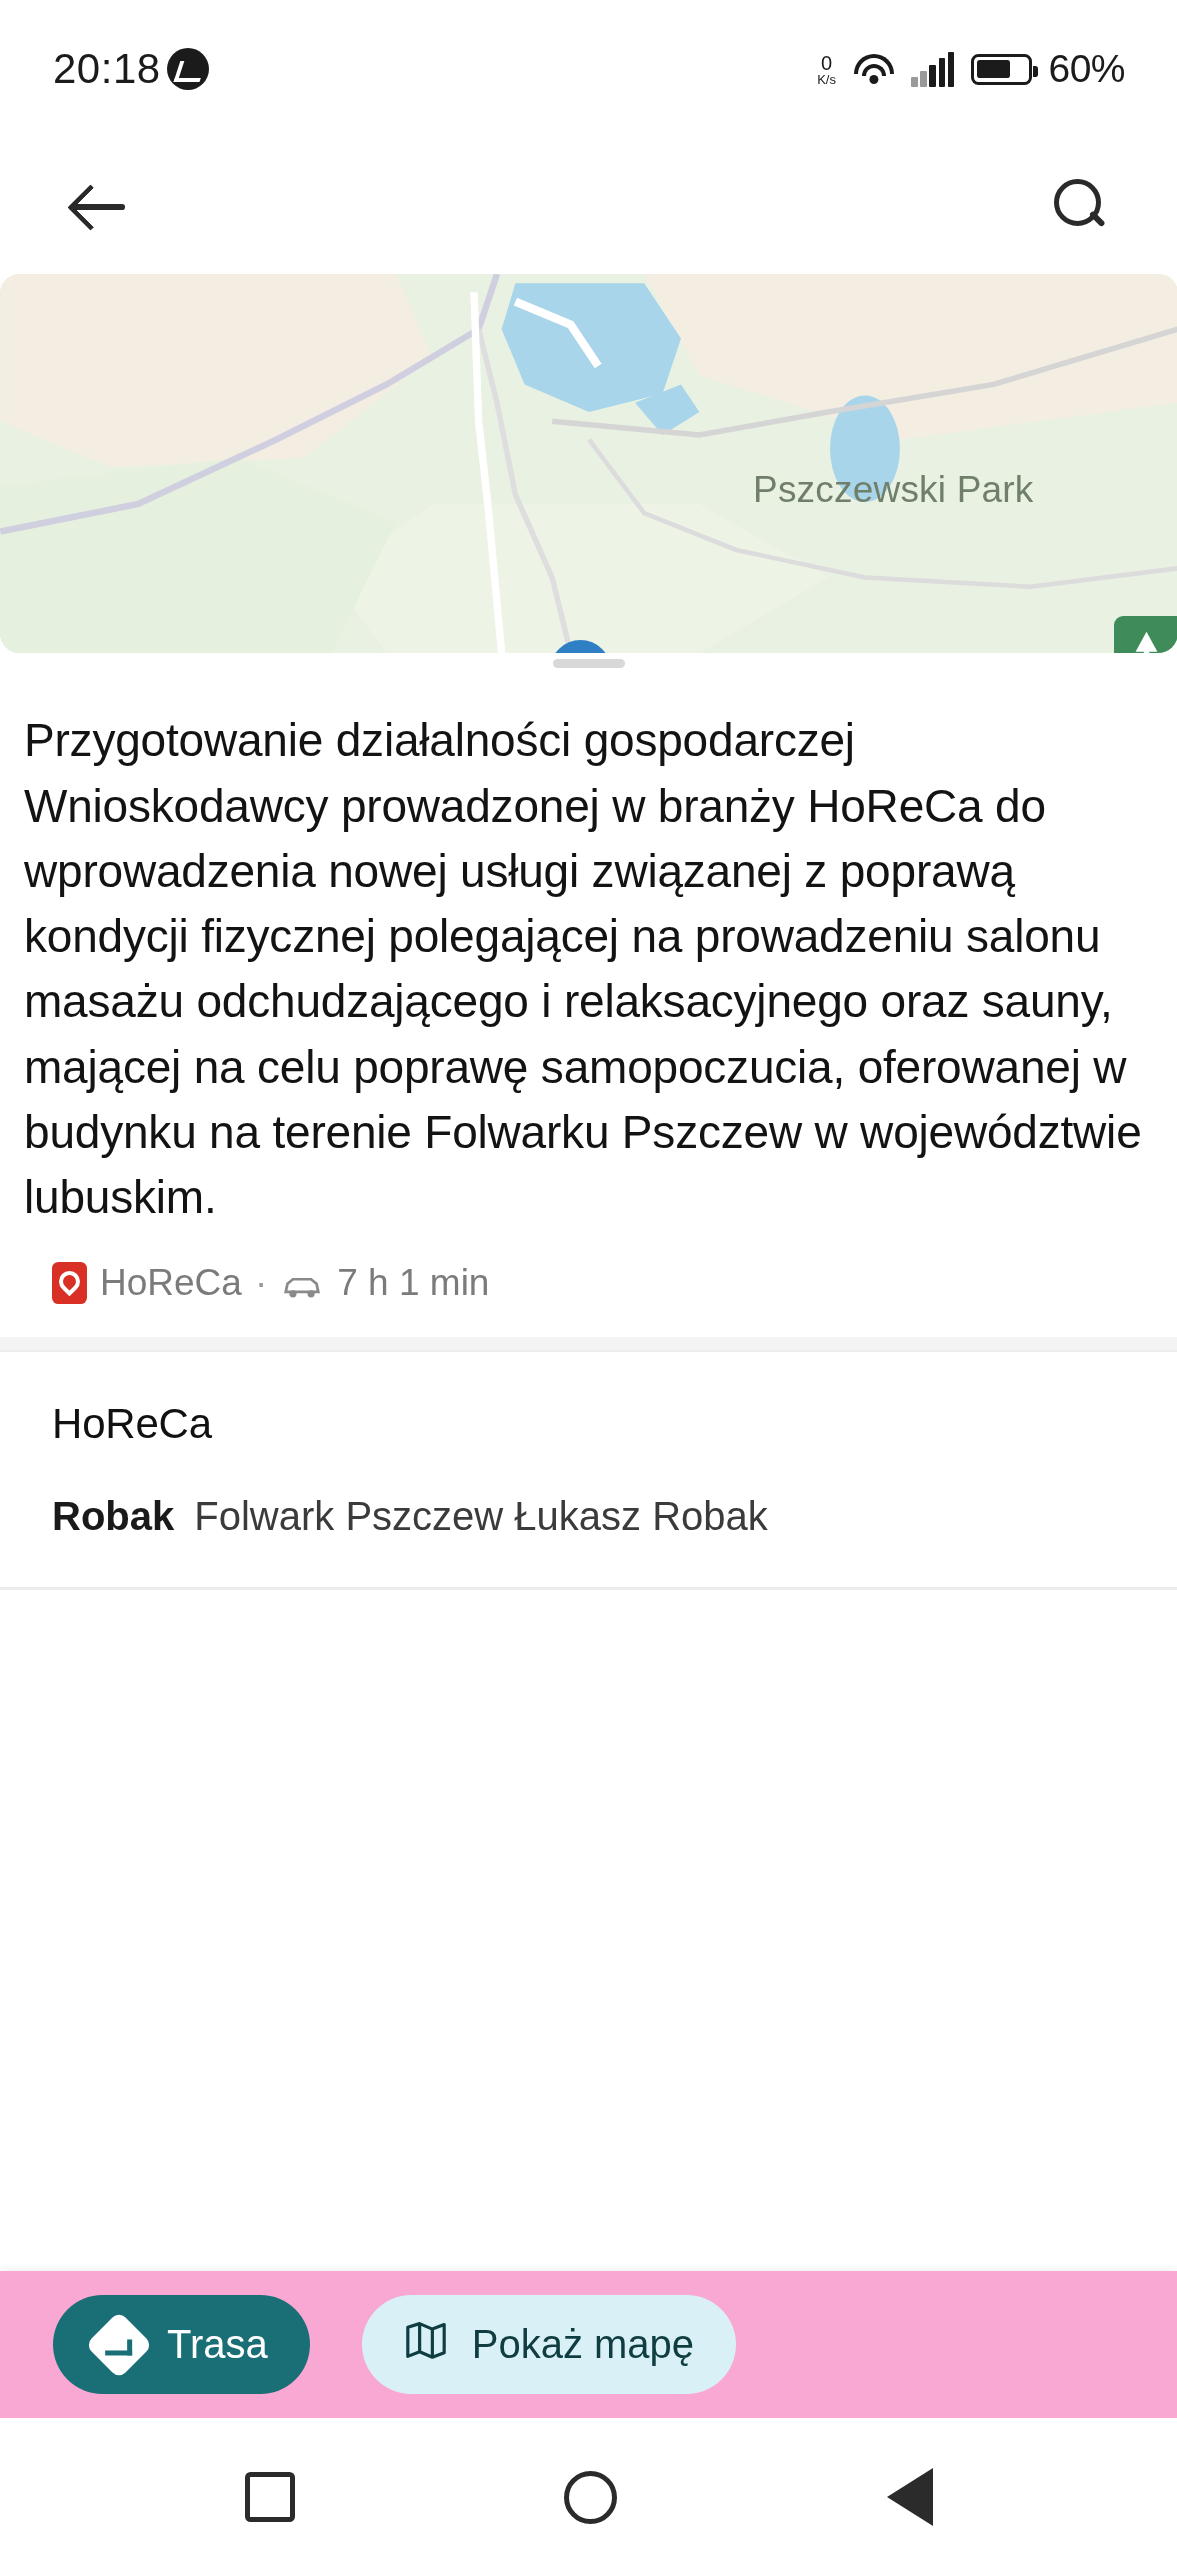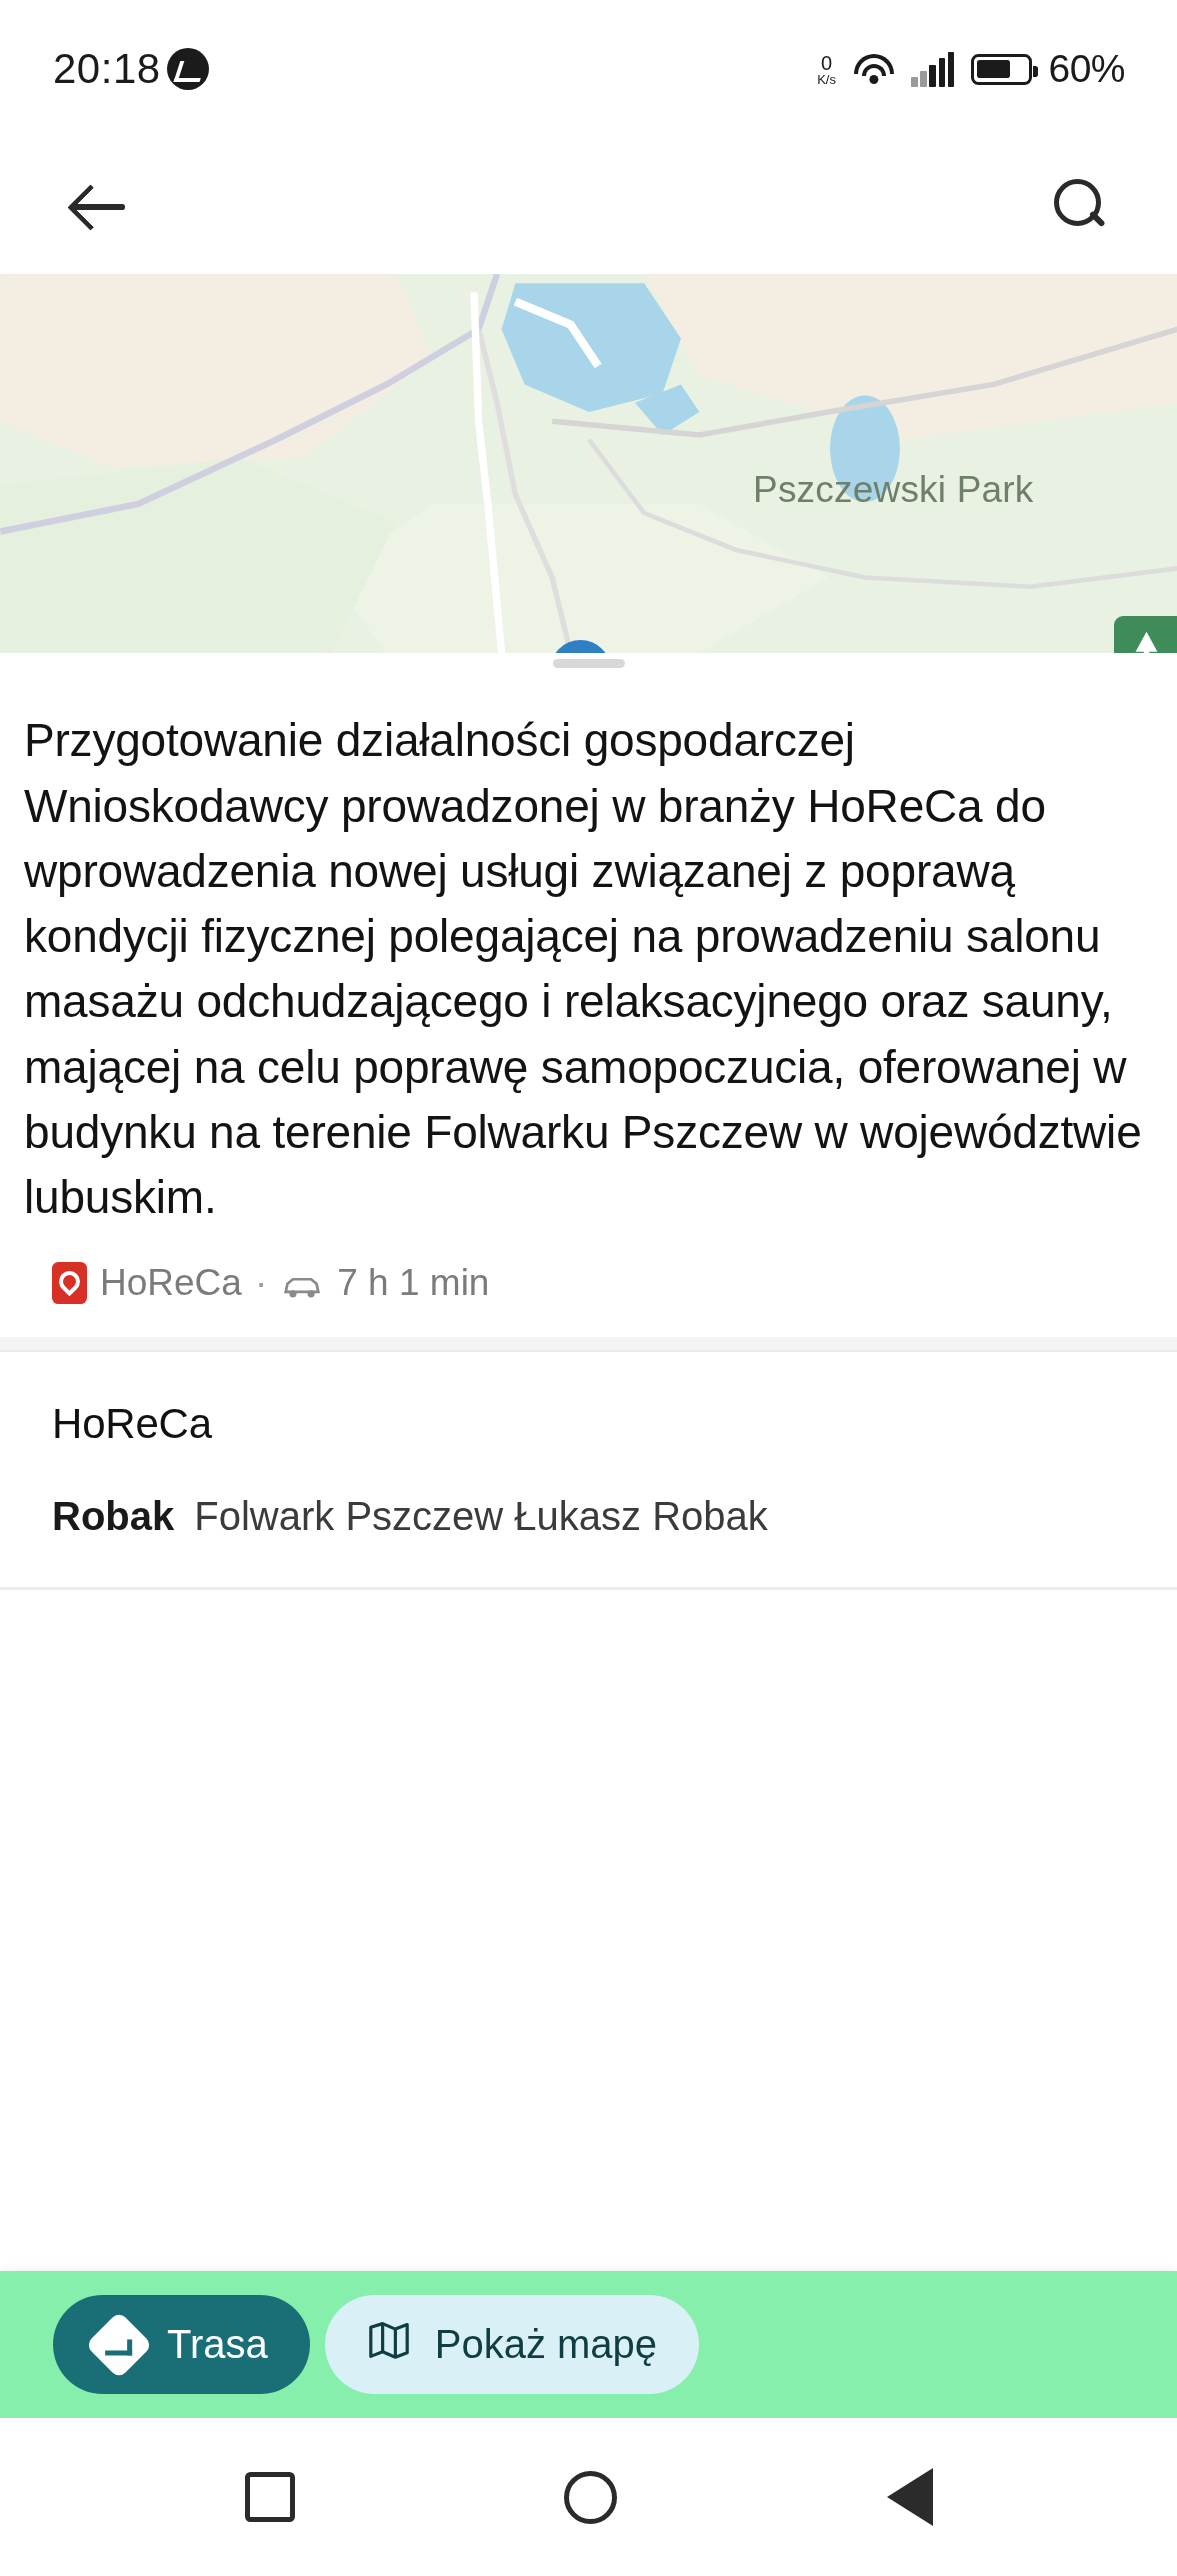--- a/index.html
+++ b/index.html
@@ -161,20 +161,21 @@
     transform: rotate(45deg);
   }
   .spacer { flex: 1; }
 
   
   .map {
     position: relative;
     height: 379px;
     background: #e8f0e2;
     overflow: hidden;
+    border-radius: 20px;
   }
   .map svg { position: absolute; inset: 0; }
   .map-label {
     position: absolute;
     left: 753px; top: 596px;
     font-size: 37px;
     color: #6f7f6a;
     letter-spacing: 0.2px;
   }
   .pin {
@@ -268,24 +269,24 @@
     font-size: 40px;
     align-items: baseline;
   }
   .kv .k { font-weight: bold; color: #1a1a1a; }
   .kv .v { color: #3b3b3b; }
 
   
   .bottom-bar {
     position: absolute;
     left: 0; right: 0; bottom: 158px;
-    background: #86efac;
+    background: #f9a8d4;
     padding: 24px 53px 24px;
     display: flex;
-    gap: 15px;
+    gap: 52px;
     align-items: center;
     box-shadow: 0 -1.8px 9.2px rgba(0,0,0,.06);
   }
   .btn {
     display: flex;
     align-items: center;
     gap: 24px;
     border-radius: 92px;
     height: 99px;
     padding: 0 42px;

